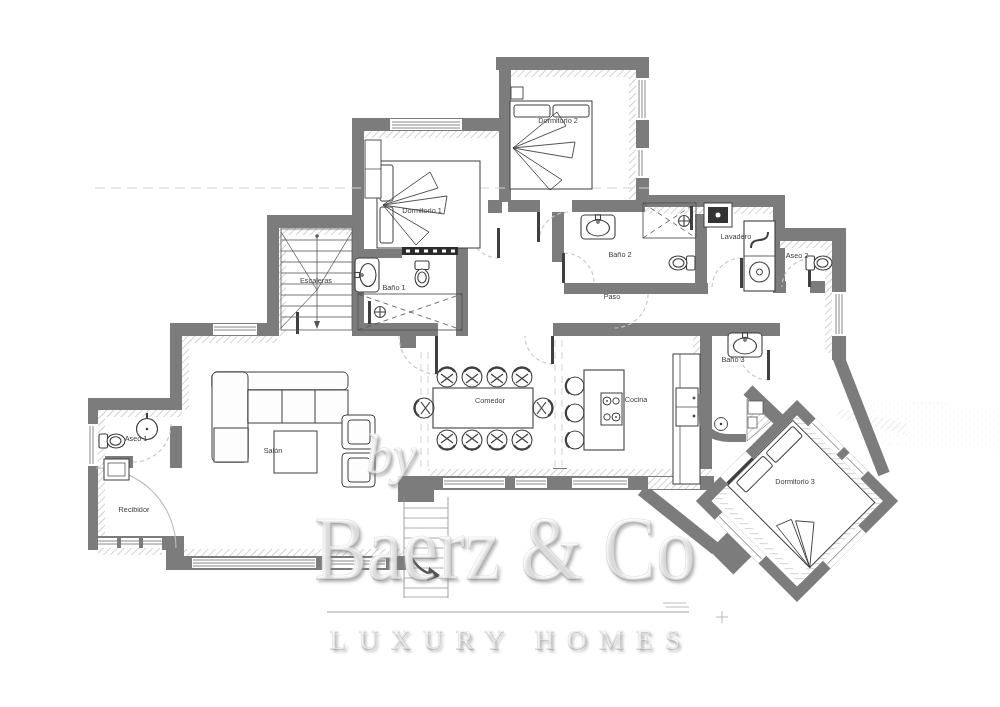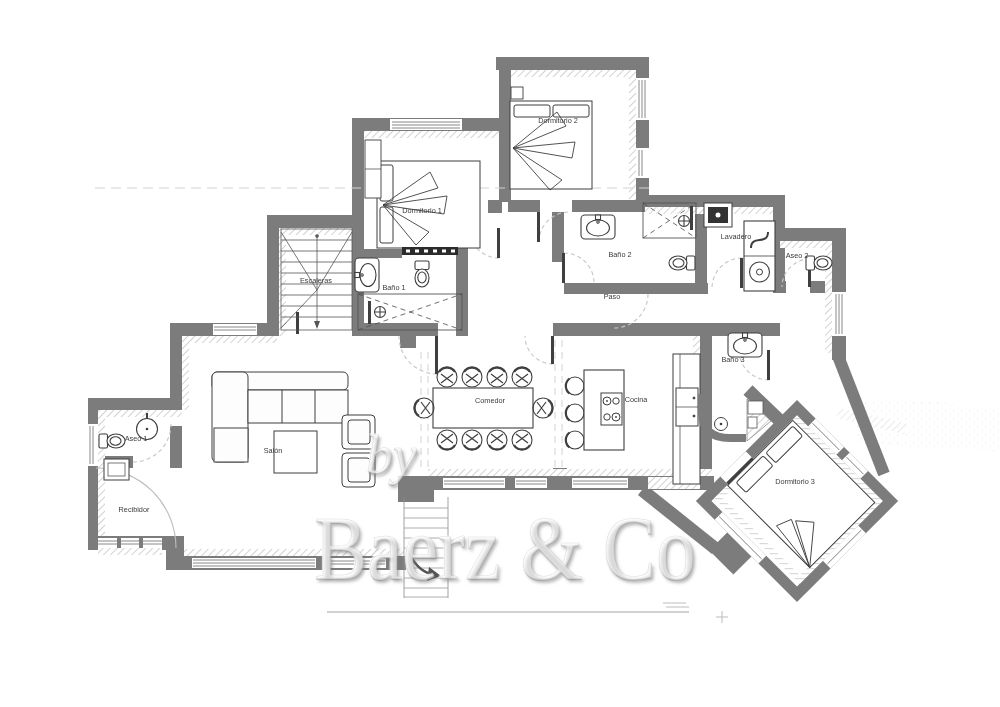--- a/index.html
+++ b/index.html
@@ -428,14 +428,15 @@
     <text class="room-label" x="490" y="403">Comedor</text>
     <text class="room-label" x="636" y="402">Cocina</text>
     <text class="room-label" x="134" y="512">Recibidor</text>
   </g>
 </svg>
 
 <div class="wm">
   <div class="wm-by">by</div>
   <div class="wm-brand">Baerz &amp; Co</div>
   <div class="wm-rule"></div>
+  <div class="wm-tagline">LUXURY HOMES</div>
 </div>
 </div>
 
 </body></html>

